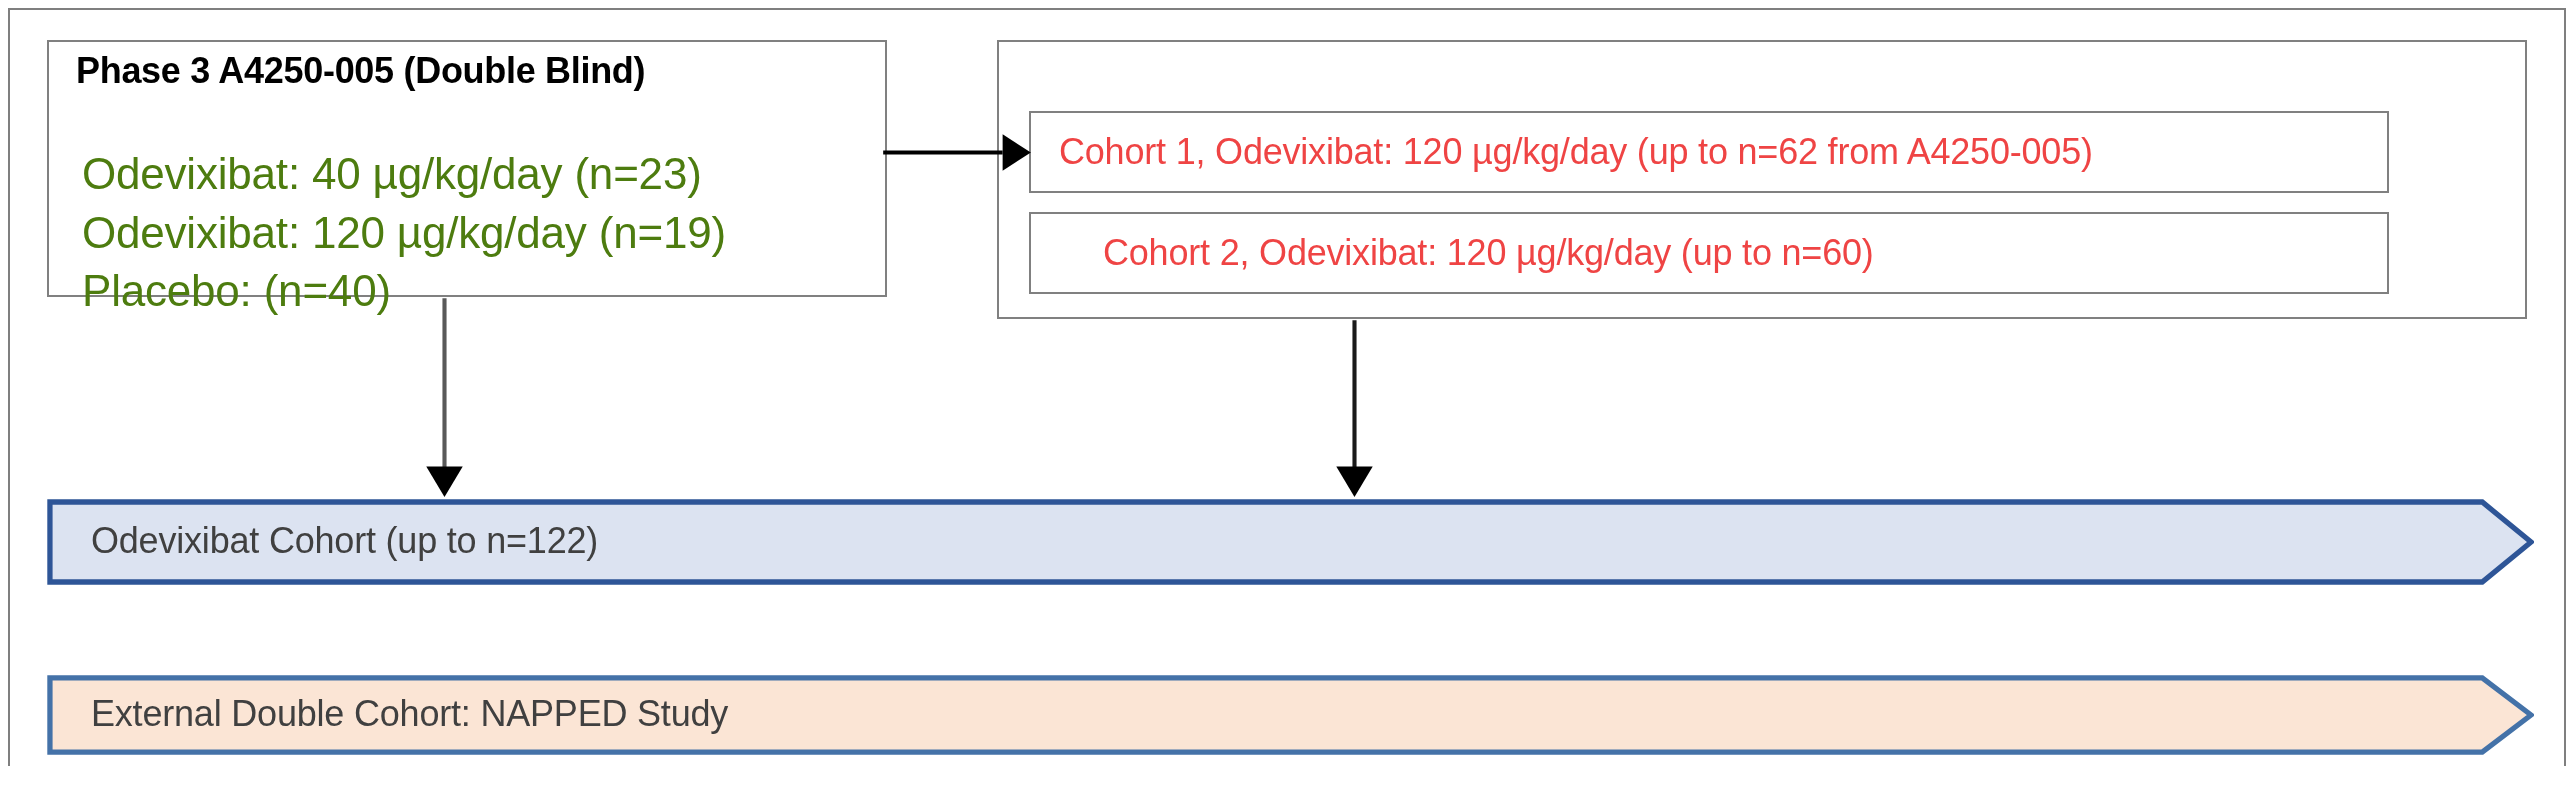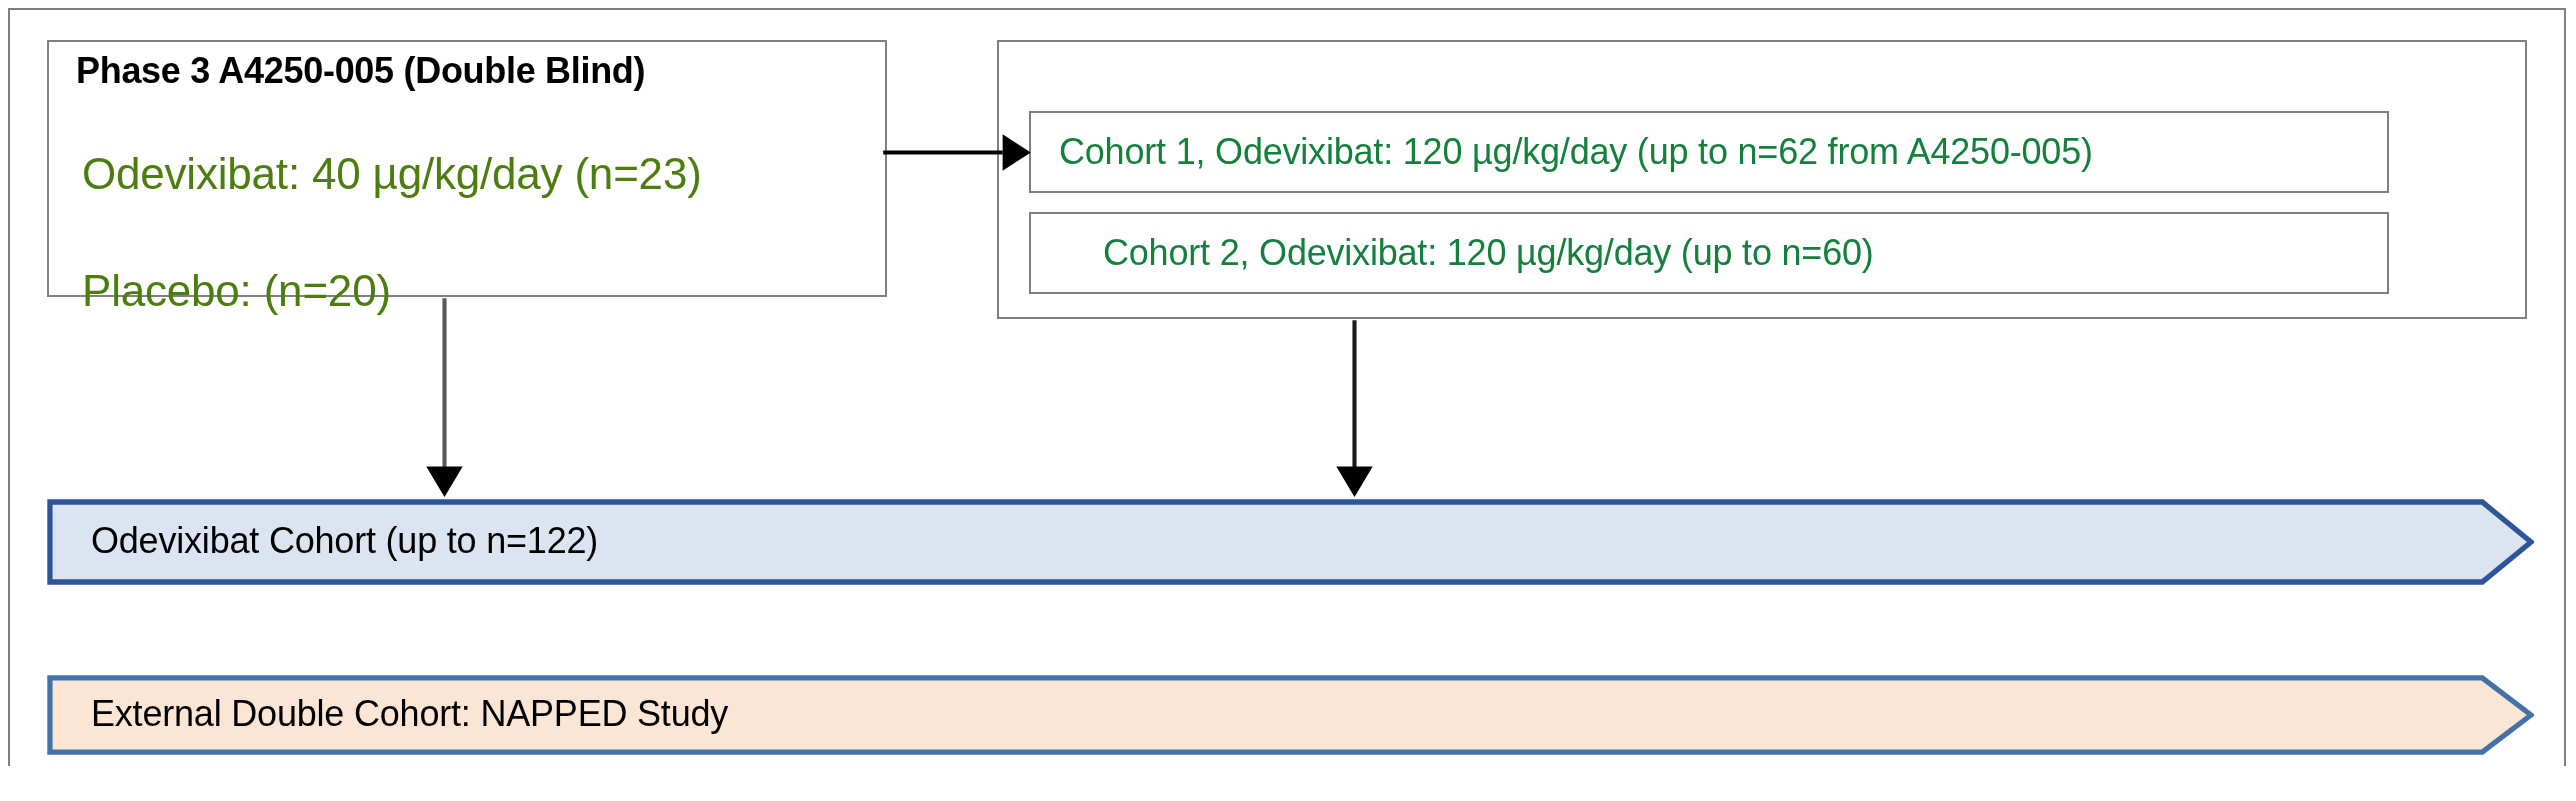--- a/index.html
+++ b/index.html
@@ -62,31 +62,31 @@
     white-space: nowrap;
     letter-spacing: -0.2px;
     margin-top: 44px;
   }
 
   .cohort-text {
     position: absolute;
     font-weight: normal;
     font-size: 36px;
     line-height: 42px;
-    color: #15803d;
+    color: #ef4444;
     white-space: nowrap;
     letter-spacing: -0.2px;
   }
 
   .banner-text {
     position: absolute;
     font-weight: normal;
     font-size: 36px;
     line-height: 42px;
-    color: #000000;
+    color: #404040;
     white-space: nowrap;
     letter-spacing: -0.2px;
   }
 
   
   .banner {
     position: absolute;
   }
   .banner svg {
     display: block;
@@ -105,22 +105,23 @@
 
   <div class="page-frame"></div>
 
   <div class="box" style="left:47px; top:40px; width:840px; height:257px;">
   </div>
 
   <div class="title-text" style="left:76px; top:50px;">Phase 3 A4250-005 (Double Blind)</div>
 
   <div class="body-text" style="left:82px; top:109px;">Odevixibat:   40 µg/kg/day (n=23)</div>
 
+  <div class="body-text" style="left:82px; top:168px;">Odevixibat: 120 µg/kg/day (n=19)</div>
 
-  <div class="body-text" style="left:82px; top:226px;">Placebo: (n=20)</div>
+  <div class="body-text" style="left:82px; top:226px;">Placebo: (n=40)</div>
 
   <div class="box" style="left:997px; top:40px; width:1530px; height:279px;">
   </div>
 
 
   <div class="box" style="left:1029px; top:111px; width:1360px; height:82px;">
   </div>
   <div class="cohort-text" style="left:1059px; top:131px;">Cohort 1, Odevixibat: 120 µg/kg/day (up to n=62 from A4250-005)</div>
 
   <div class="box" style="left:1029px; top:212px; width:1360px; height:82px;">

